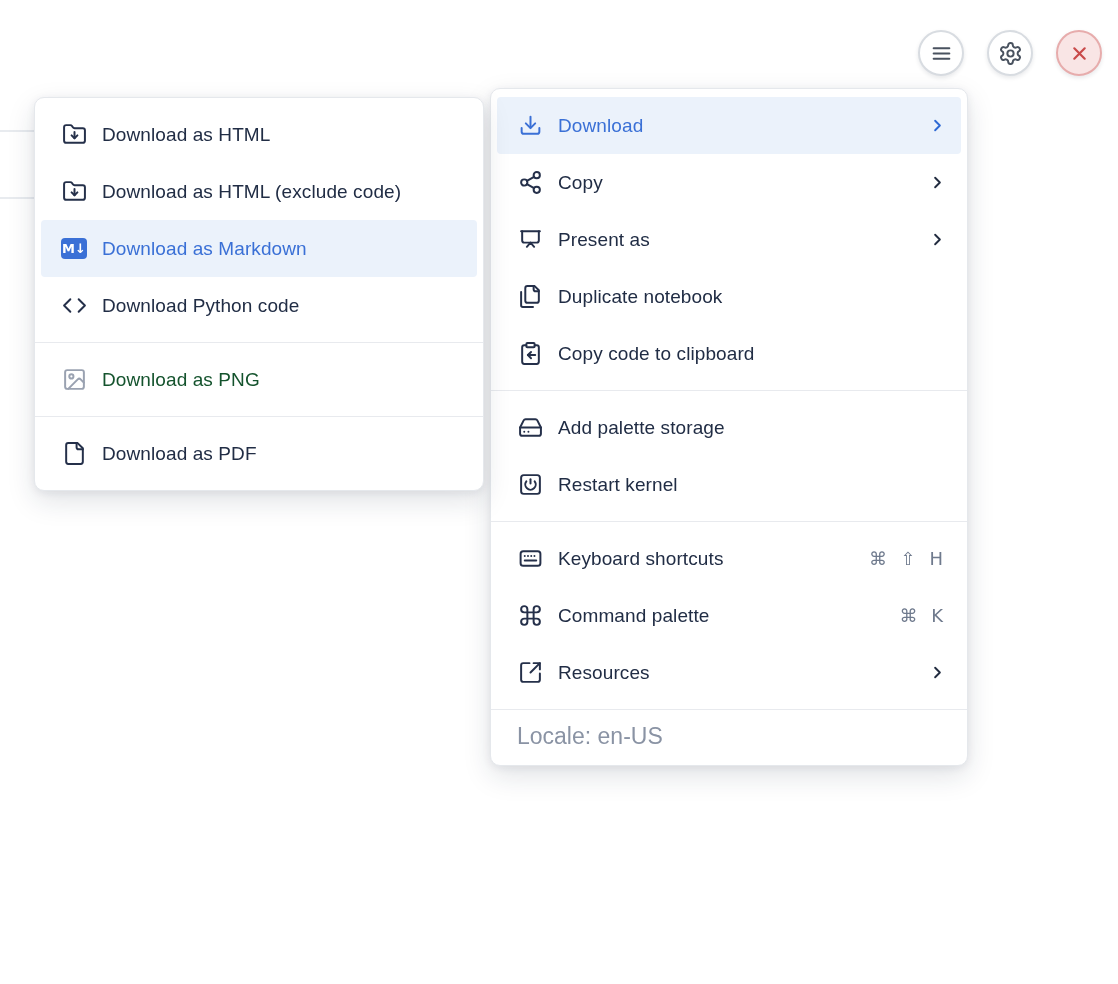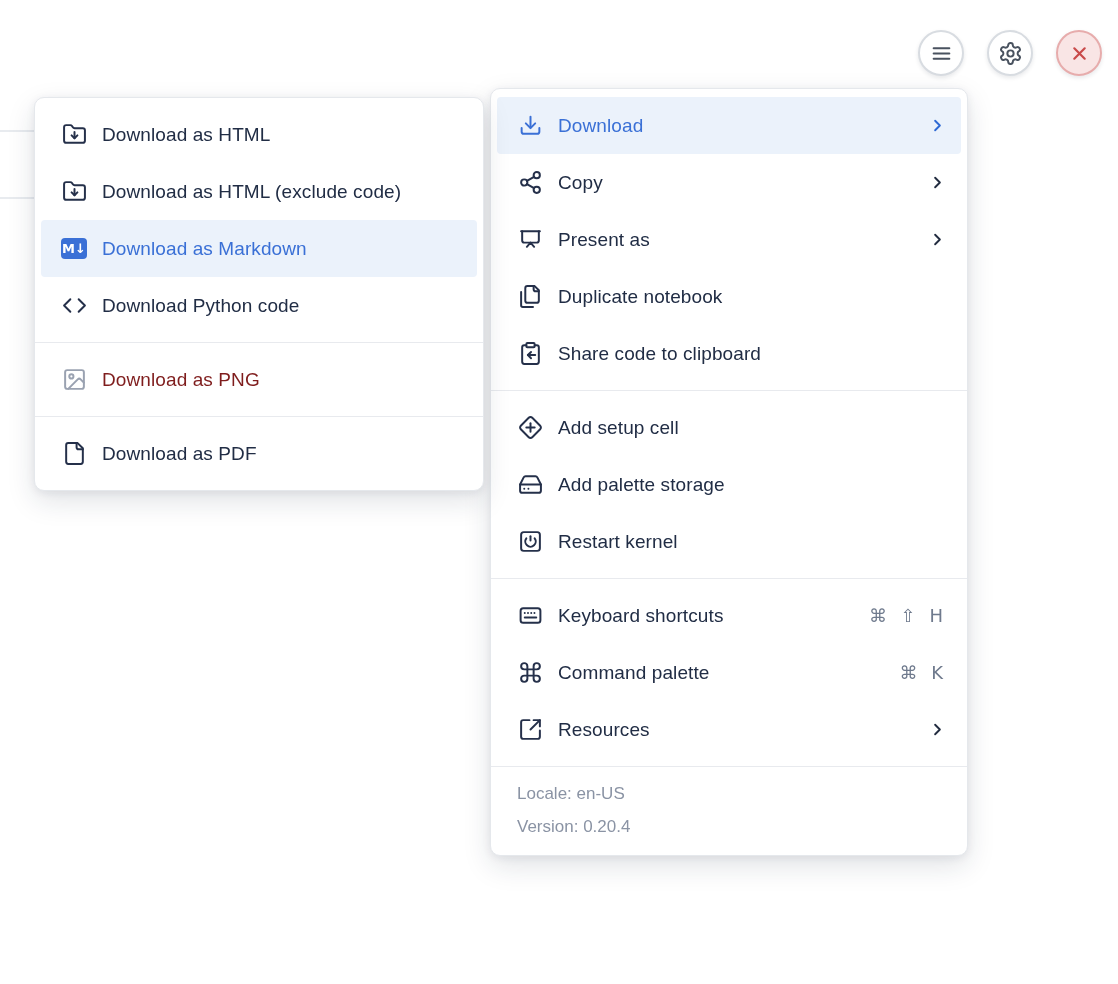--- a/index.html
+++ b/index.html
@@ -26,34 +26,34 @@
   .submenu { left:34px; top:97px; width:450px; z-index:3; }
   .actions { left:490px; top:88px; width:478px; z-index:2; }
 
   .mi { height:57px; display:flex; align-items:center; padding:0 20px 0 26px;
     font-size:19px; color:#212d45; cursor:default; }
   .mi .ic { width:26px; display:flex; align-items:center; justify-content:center;
     margin-right:15px; flex:0 0 26px; color:#25304a; }
   .mi .lbl { white-space:nowrap; letter-spacing:.1px; }
   .mi.hl { margin:0 6px; padding:0 14px 0 20px; border-radius:4px; background:#ebf2fb; color:#3a70d6; }
   .mi.hl .ic { color:#3a70d6; }
-  .mi.disabled { color:#7f1d1d;text-align:right; }
+  .mi.disabled { color:#14532d;text-align:right; }
   .mi.disabled .ic { color:#9aa2b1; }
   .chev { margin-left:auto; display:flex; align-items:center; color:#222c40; }
   .mi.hl .chev { color:#2f6ad4; }
   .shortcut { margin-left:auto; color:#6f7a8d; font-size:18px;
     font-family:"DejaVu Sans", sans-serif; letter-spacing:4px; white-space:nowrap; }
   .sep { height:1px; background:#e8eaee; margin:8px 0; }
 
   .md-badge { width:30px; height:21px; border-radius:4px; background:#3a70d6; color:#ffffff;
     display:flex; align-items:center; justify-content:center; font-weight:bold; font-size:13px;
     font-family:"DejaVu Sans", sans-serif; letter-spacing:0; }
 
   .menu-footer { padding:2px 26px 4px; }
-  .menu-footer div { font-size:17px; color:#8a93a4; line-height:33px; }
+  .menu-footer div { font-size:23px; color:#8a93a4; line-height:33px; }
 
   svg { display:block; }
 </style>
 </head>
 <body>
 
 <div class="canvas">
 
   <div class="bg-line bg-line-1"></div>
   <div class="bg-line bg-line-2"></div>
@@ -147,35 +147,25 @@
 
     <div class="mi">
       <span class="ic">
         <svg width="25" height="25" viewBox="0 0 24 24" fill="none" stroke="currentColor" stroke-width="1.9" stroke-linecap="round" stroke-linejoin="round">
             <rect x="8" y="2" width="8" height="4" rx="1"></rect>
             <path d="M16 4h2a2 2 0 0 1 2 2v14a2 2 0 0 1-2 2H6a2 2 0 0 1-2-2V6a2 2 0 0 1 2-2h2"></path>
             <path d="M16.5 13.5H9.5"></path>
             <path d="m12.5 10.5-3 3 3 3"></path>
           </svg>
       </span>
-      <span class="lbl">Share code to clipboard</span>
-    </div>
-
-    <div class="sep"></div>
-
-    <div class="mi">
-      <span class="ic">
-        <svg width="25" height="25" viewBox="0 0 24 24" fill="none" stroke="currentColor" stroke-width="1.9" stroke-linecap="round" stroke-linejoin="round">
-            <path d="M2.7 10.3a2.41 2.41 0 0 0 0 3.41l7.59 7.59a2.41 2.41 0 0 0 3.41 0l7.59-7.59a2.41 2.41 0 0 0 0-3.41l-7.59-7.59a2.41 2.41 0 0 0-3.41 0Z"></path>
-            <path d="M12 8v8"></path>
-            <path d="M8 12h8"></path>
-          </svg>
-      </span>
-      <span class="lbl">Add setup cell</span>
-    </div>
+      <span class="lbl">Copy code to clipboard</span>
+    </div>
+
+    <div class="sep"></div>
+
 
 
     <div class="mi">
       <span class="ic">
         <svg width="25" height="25" viewBox="0 0 24 24" fill="none" stroke="currentColor" stroke-width="1.9" stroke-linecap="round" stroke-linejoin="round">
             <path d="M22 12H2"></path>
             <path d="M5.45 5.11 2 12v6a2 2 0 0 0 2 2h16a2 2 0 0 0 2-2v-6l-3.45-6.89A2 2 0 0 0 16.76 4H7.24a2 2 0 0 0-1.79 1.11z"></path>
             <path d="M6 16h.01"></path>
             <path d="M10 16h.01"></path>
           </svg>
@@ -234,21 +224,20 @@
         <svg width="19" height="19" viewBox="0 0 24 24" fill="none" stroke="currentColor" stroke-width="2.4" stroke-linecap="round" stroke-linejoin="round">
             <path d="m9 18 6-6-6-6"></path>
           </svg>
       </span>
     </div>
 
     <div class="sep"></div>
 
     <div class="menu-footer">
       <div>Locale: en-US</div>
-      <div>Version: 0.20.4</div>
     </div>
   </div>
 
   <div class="menu submenu">
 
     <div class="mi">
       <span class="ic">
         <svg width="25" height="25" viewBox="0 0 24 24" fill="none" stroke="currentColor" stroke-width="1.9" stroke-linecap="round" stroke-linejoin="round">
             <path d="M20 20a2 2 0 0 0 2-2V8a2 2 0 0 0-2-2h-7.9a2 2 0 0 1-1.69-.9L9.6 3.9A2 2 0 0 0 7.93 3H4a2 2 0 0 0-2 2v13a2 2 0 0 0 2 2Z"></path>
             <path d="M12 9.5v6"></path>

